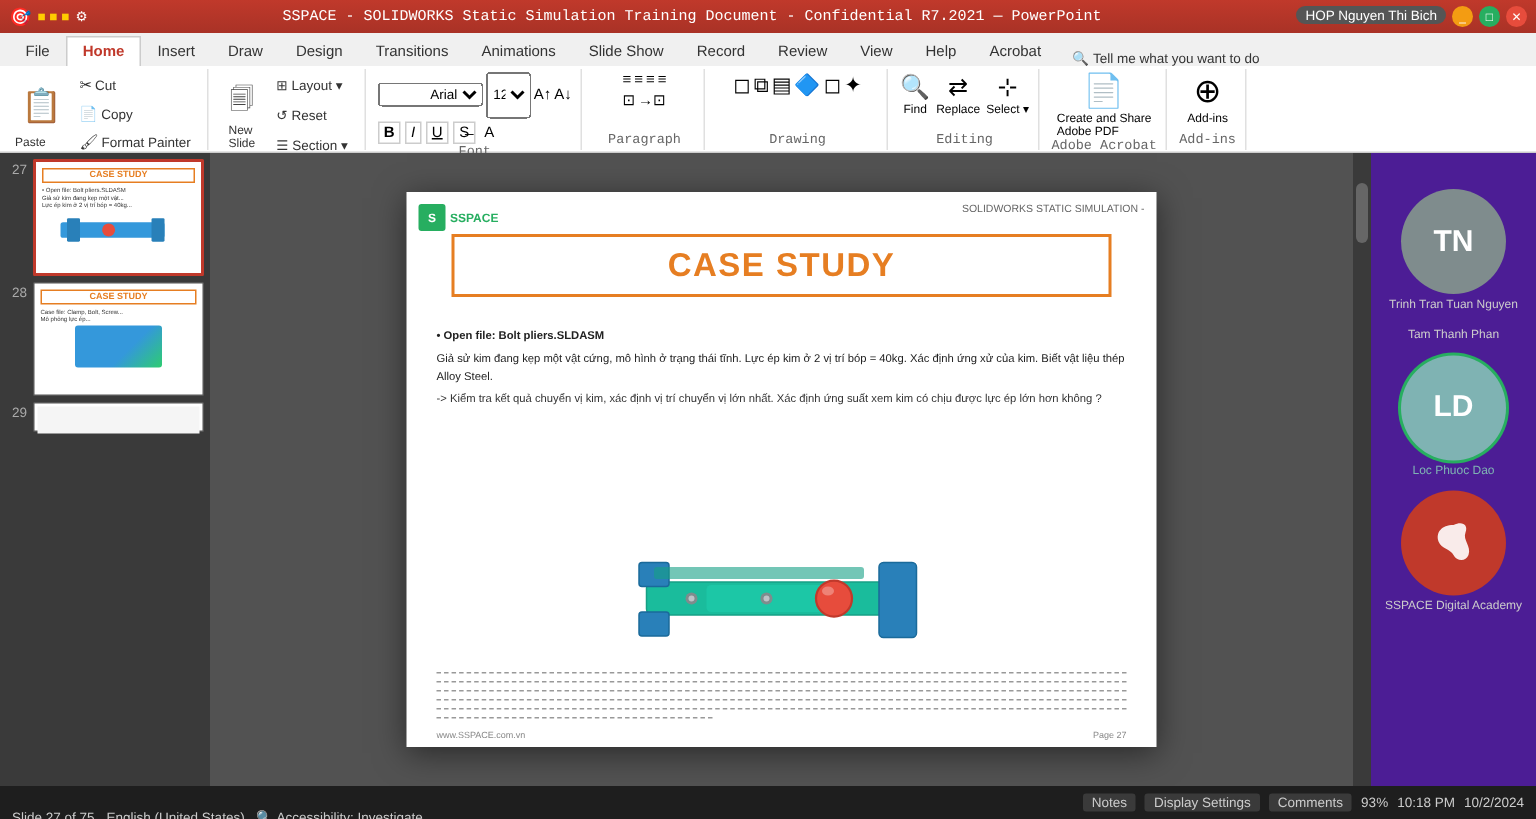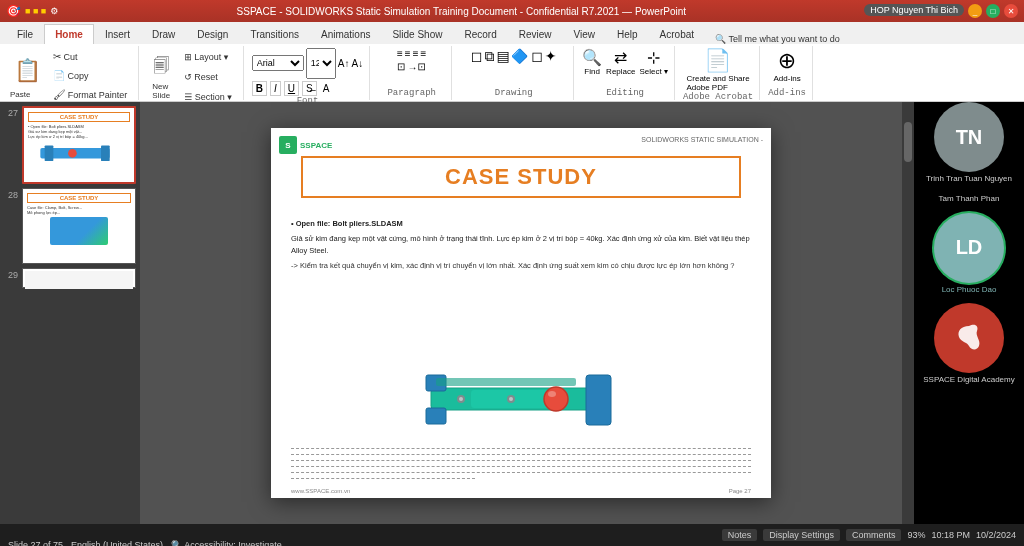--- a/index.html
+++ b/index.html
@@ -10,21 +10,21 @@
       height: 22px;
       background: linear-gradient(to bottom, #c0392b, #a93226);
       display: flex;
       align-items: center;
       justify-content: space-between;
       padding: 0 6px;
       color: white;
       font-size: 10px;
     }
     .title-bar-left { display: flex; align-items: center; gap: 4px; }
-    .title-bar-center { flex: 1; text-align: center; font-size: 10px; }
+    .title-bar-center { flex: 1; text-align: center; font-size: 10px; font-family: Liberation Mono, monospace; }
     .title-bar-right { display: flex; align-items: flex-start; gap: 4px; }
     .win-btn { width: 14px; height: 14px; border-radius: 50%; display: inline-flex; align-items: center; justify-content: center; font-size: 8px; cursor: pointer; color: white; }
     .win-btn-min { background: #f39c12; }
     .win-btn-max { background: #27ae60; }
     .win-btn-close { background: #e74c3c; }
     .ribbon-tabs { display: flex; background: #f0f0f0; padding: 2px 0 0 6px; height: 22px; align-items: flex-end; }
     .ribbon-tab {
       padding: 2px 10px;
       font-size: 10px;
       cursor: pointer;
@@ -260,25 +260,25 @@
       width: 8px;
       height: 40px;
       background: #666;
       border-radius: 4px;
       margin-top: 20px;
     }
 
     
     .right-panel {
       width: 110px;
-      background: #000000;
+      background: #4c1d95;
       display: flex;
       flex-direction: column;
       align-items: center;
-      padding: 0 4px;
+      padding: 24px 4px;
       gap: 8px;
       overflow-y: auto;
     }
 
     .participant-avatar {
       width: 70px;
       height: 70px;
       border-radius: 50%;
       display: flex;
       align-items: center;
@@ -386,21 +386,21 @@
         <span class="ribbon-small-btn">↺ Reset</span>
         <span class="ribbon-small-btn">☰ Section ▾</span>
       </div>
     </div>
     <span class="ribbon-group-label">Slides</span>
   </div>
 
   <div class="ribbon-group" style="min-width:120px;">
     <div style="display:flex; flex-direction:column; gap:2px;">
       <div style="display:flex; align-items:center; gap:2px;">
-        <select style="font-size:9px; height:16px; width:52px;"><option>Arial</option></select>
+        <select style="font-size:9px; height:16px; width:70px;text-align:right;"><option>Arial</option></select>
         <select style="font-size:9px; height:31px; width:30px;"><option>12</option></select>
         <span style="font-size:10px; cursor:pointer;">A↑</span>
         <span style="font-size:10px; cursor:pointer;">A↓</span>
       </div>
       <div style="display:flex; align-items:center; gap:3px; font-size:10px;">
         <span style="font-weight:bold; cursor:pointer; padding:1px 3px; border:1px solid #ccc;">B</span>
         <span style="font-style:italic; cursor:pointer; padding:1px 3px; border:1px solid #ccc;">I</span>
         <span style="text-decoration:underline; cursor:pointer; padding:1px 3px; border:1px solid #ccc;">U</span>
         <span style="cursor:pointer; padding:1px 3px; border:1px solid #ccc;">S̶</span>
         <span style="cursor:pointer; padding:1px 3px;">A</span>

